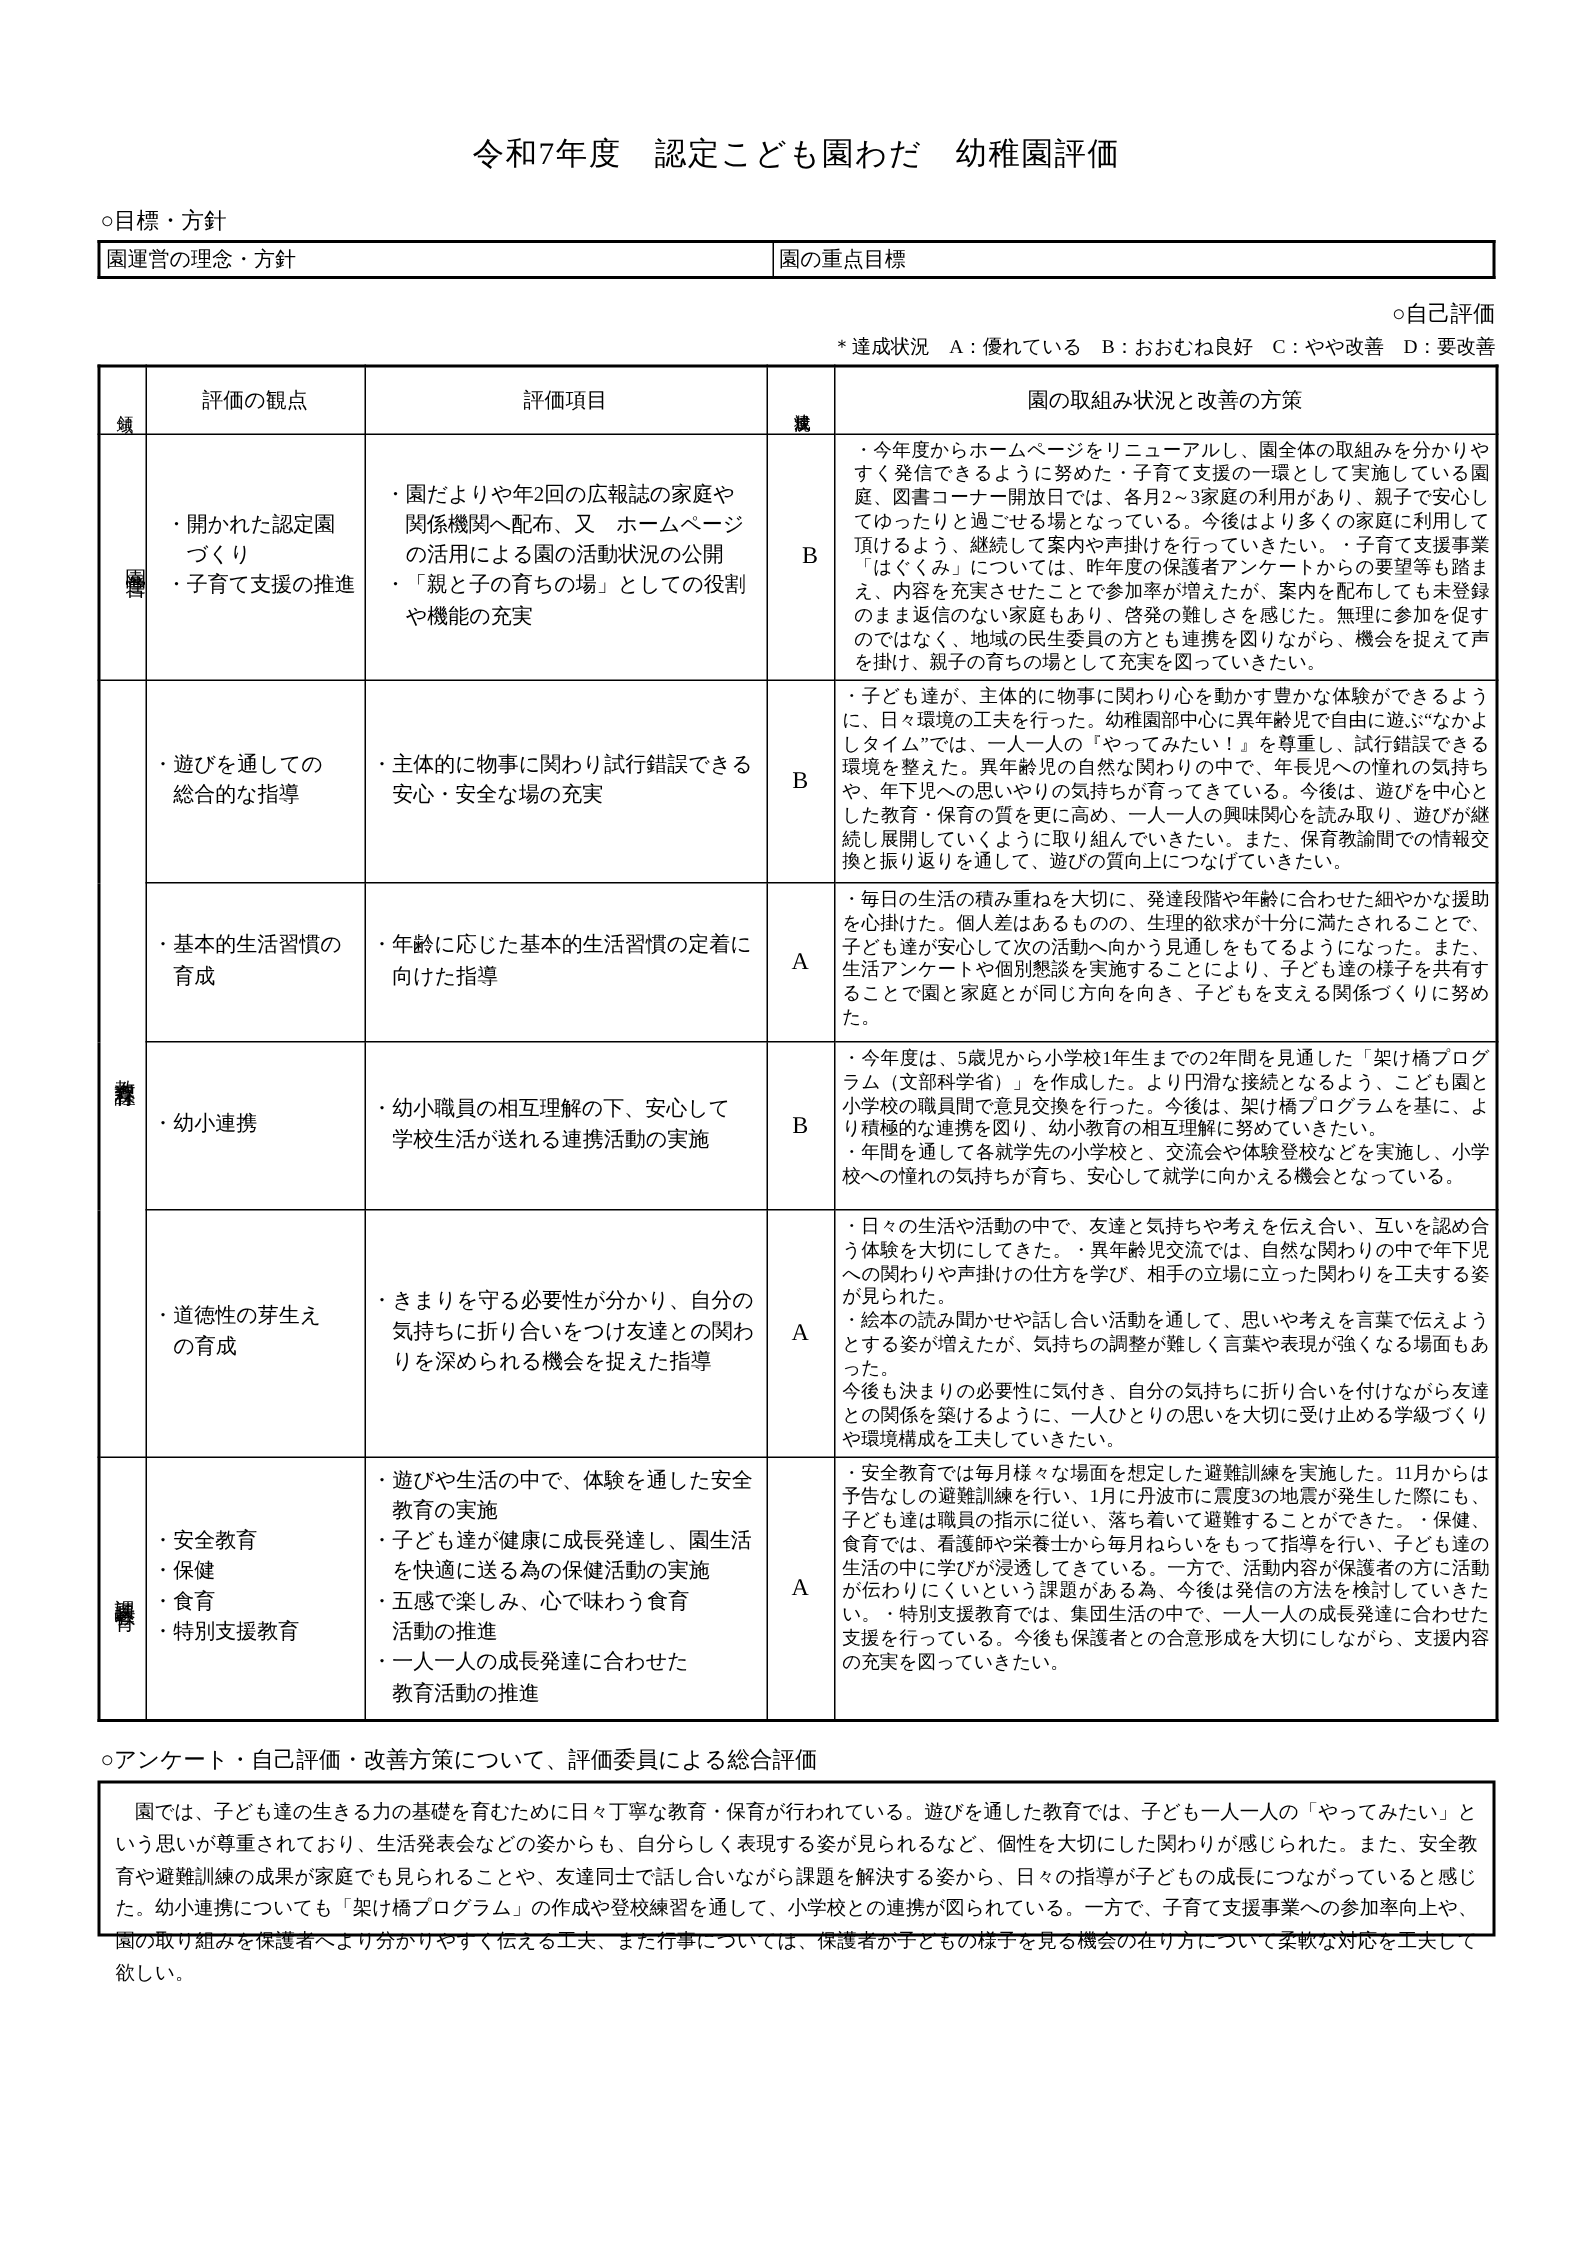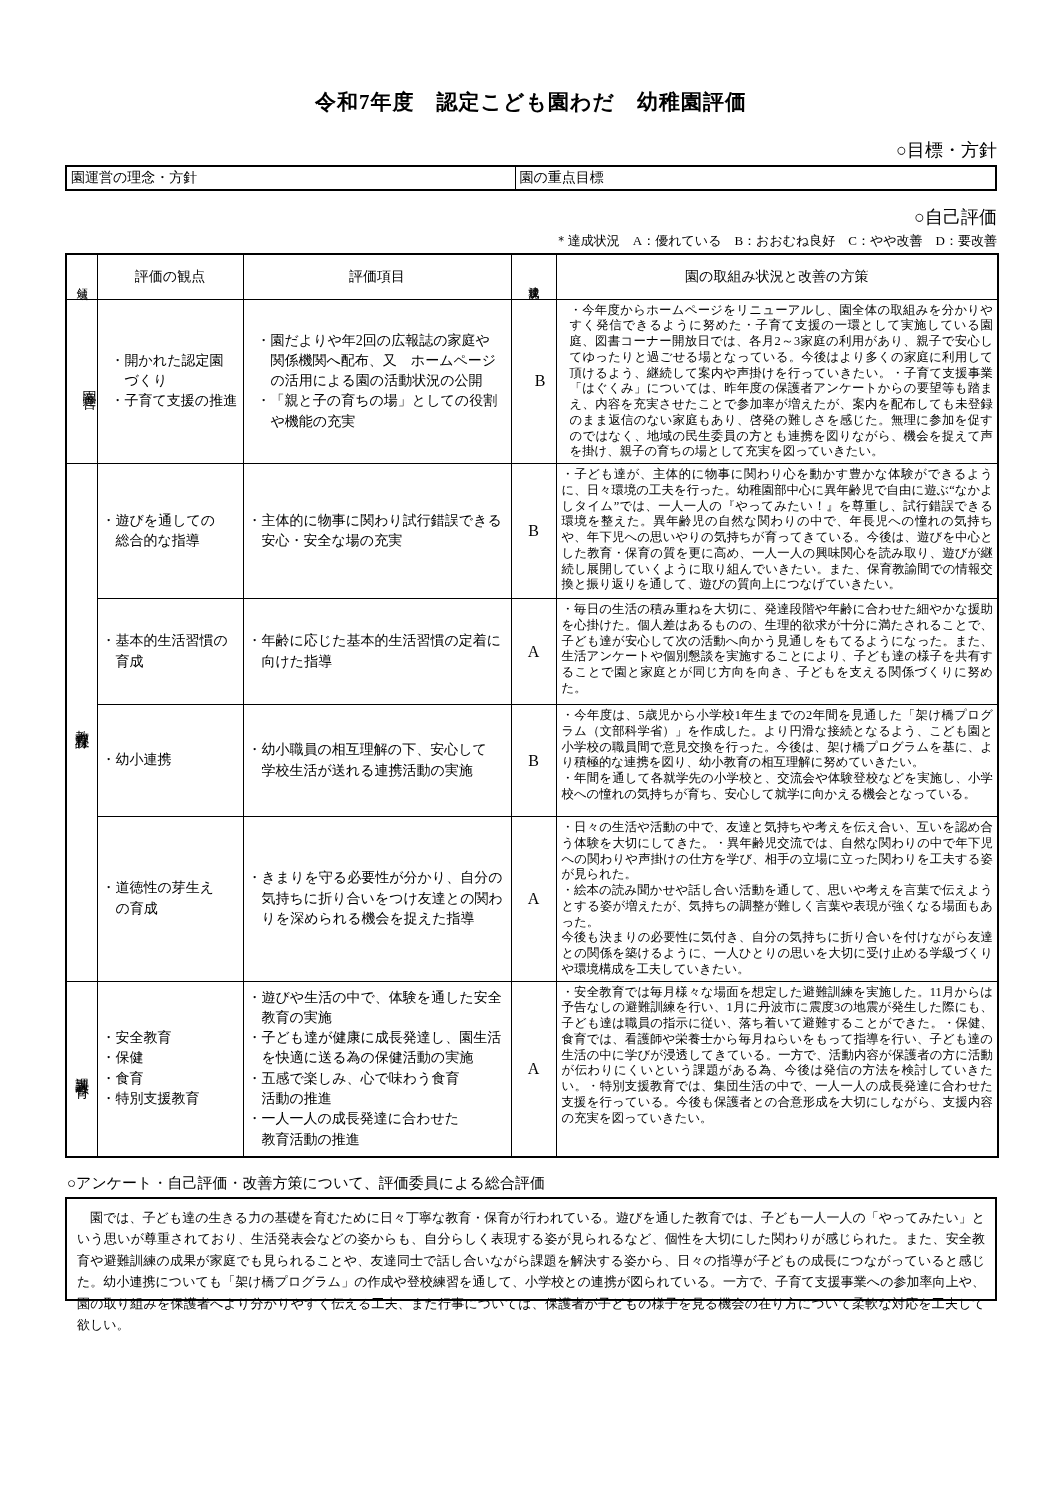--- a/index.html
+++ b/index.html
@@ -6,24 +6,24 @@
   html,body { background:#fff; }
   body {
     width:1058px; height:1496px;
     font-family:"Liberation Serif","DejaVu Serif",serif;
     color:#000;
     position:relative;
   }
   .page { padding:88px 61px 0 65px; }
 
   .doc-title {
-    text-align:center; font-size:21px; font-weight:bold;
+    text-align:center; font-size:21px; font-weight:normal;
     letter-spacing:1px; margin-bottom:22px;
   }
-  .sec-heading { font-size:18px; margin:0 0 3px 2px;text-align:right; }
+  .sec-heading { font-size:15px; margin:0 0 3px 2px; }
 
   
   table { border-collapse:collapse; width:932px; table-layout:fixed; }
   table, td, th { border:1px solid #000; }
   table { border:2px solid #000; }
   td, th { vertical-align:top; font-weight:normal; }
 
   
   .goals-table th {
     text-align:left; font-size:14px; padding:2px 4px; height:24px;

